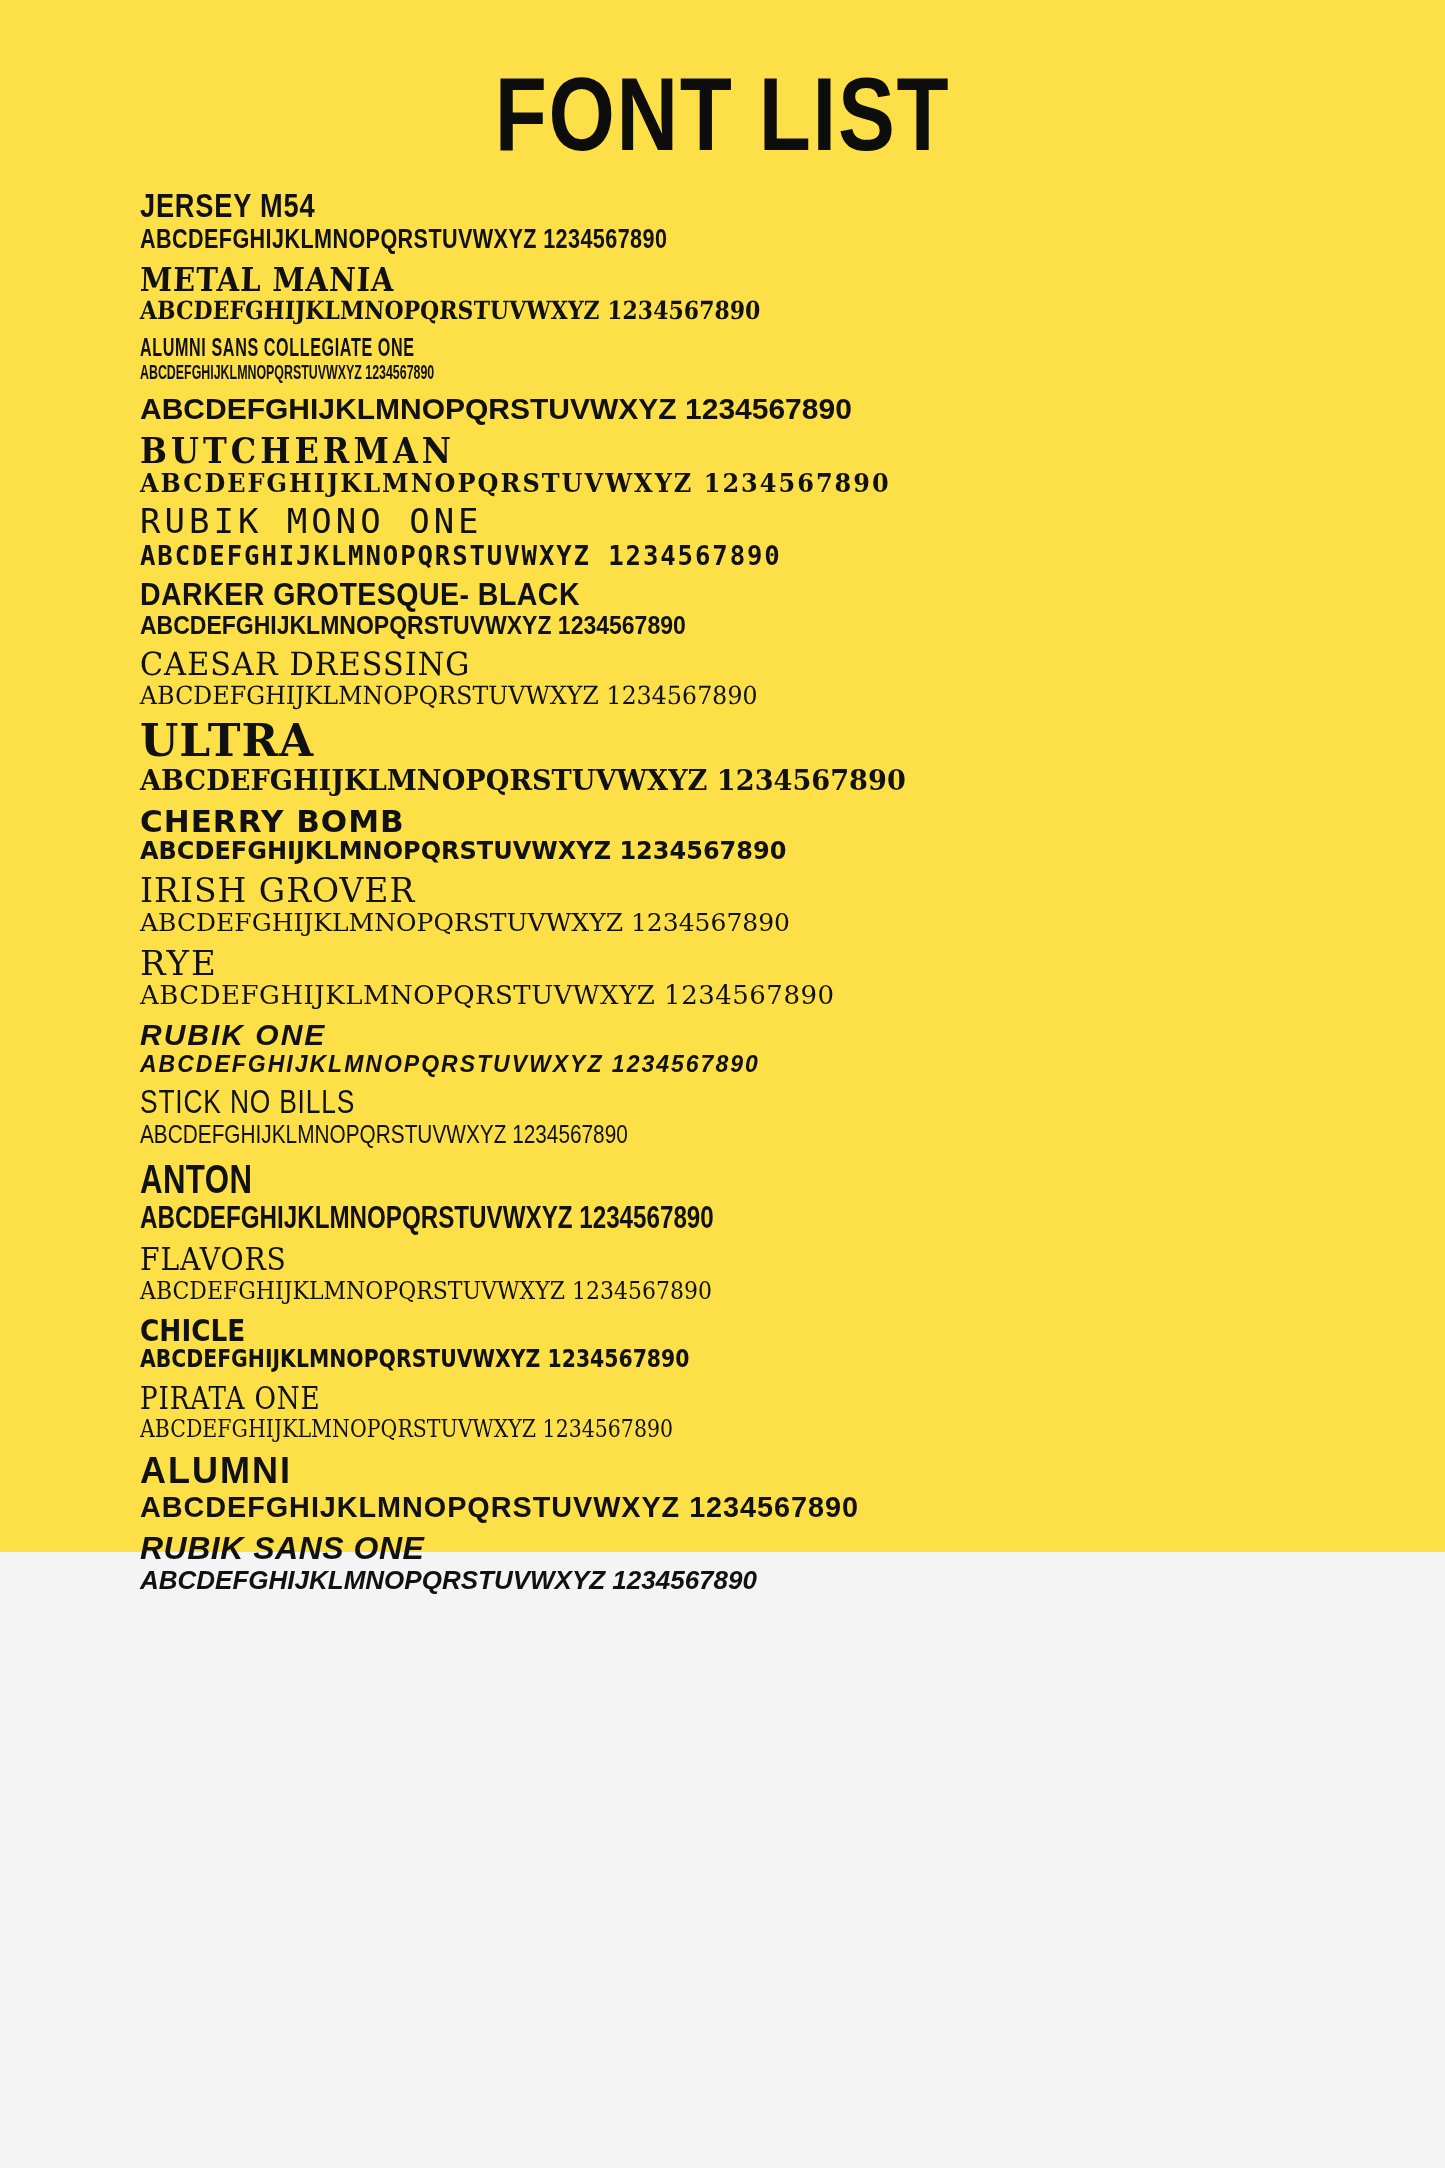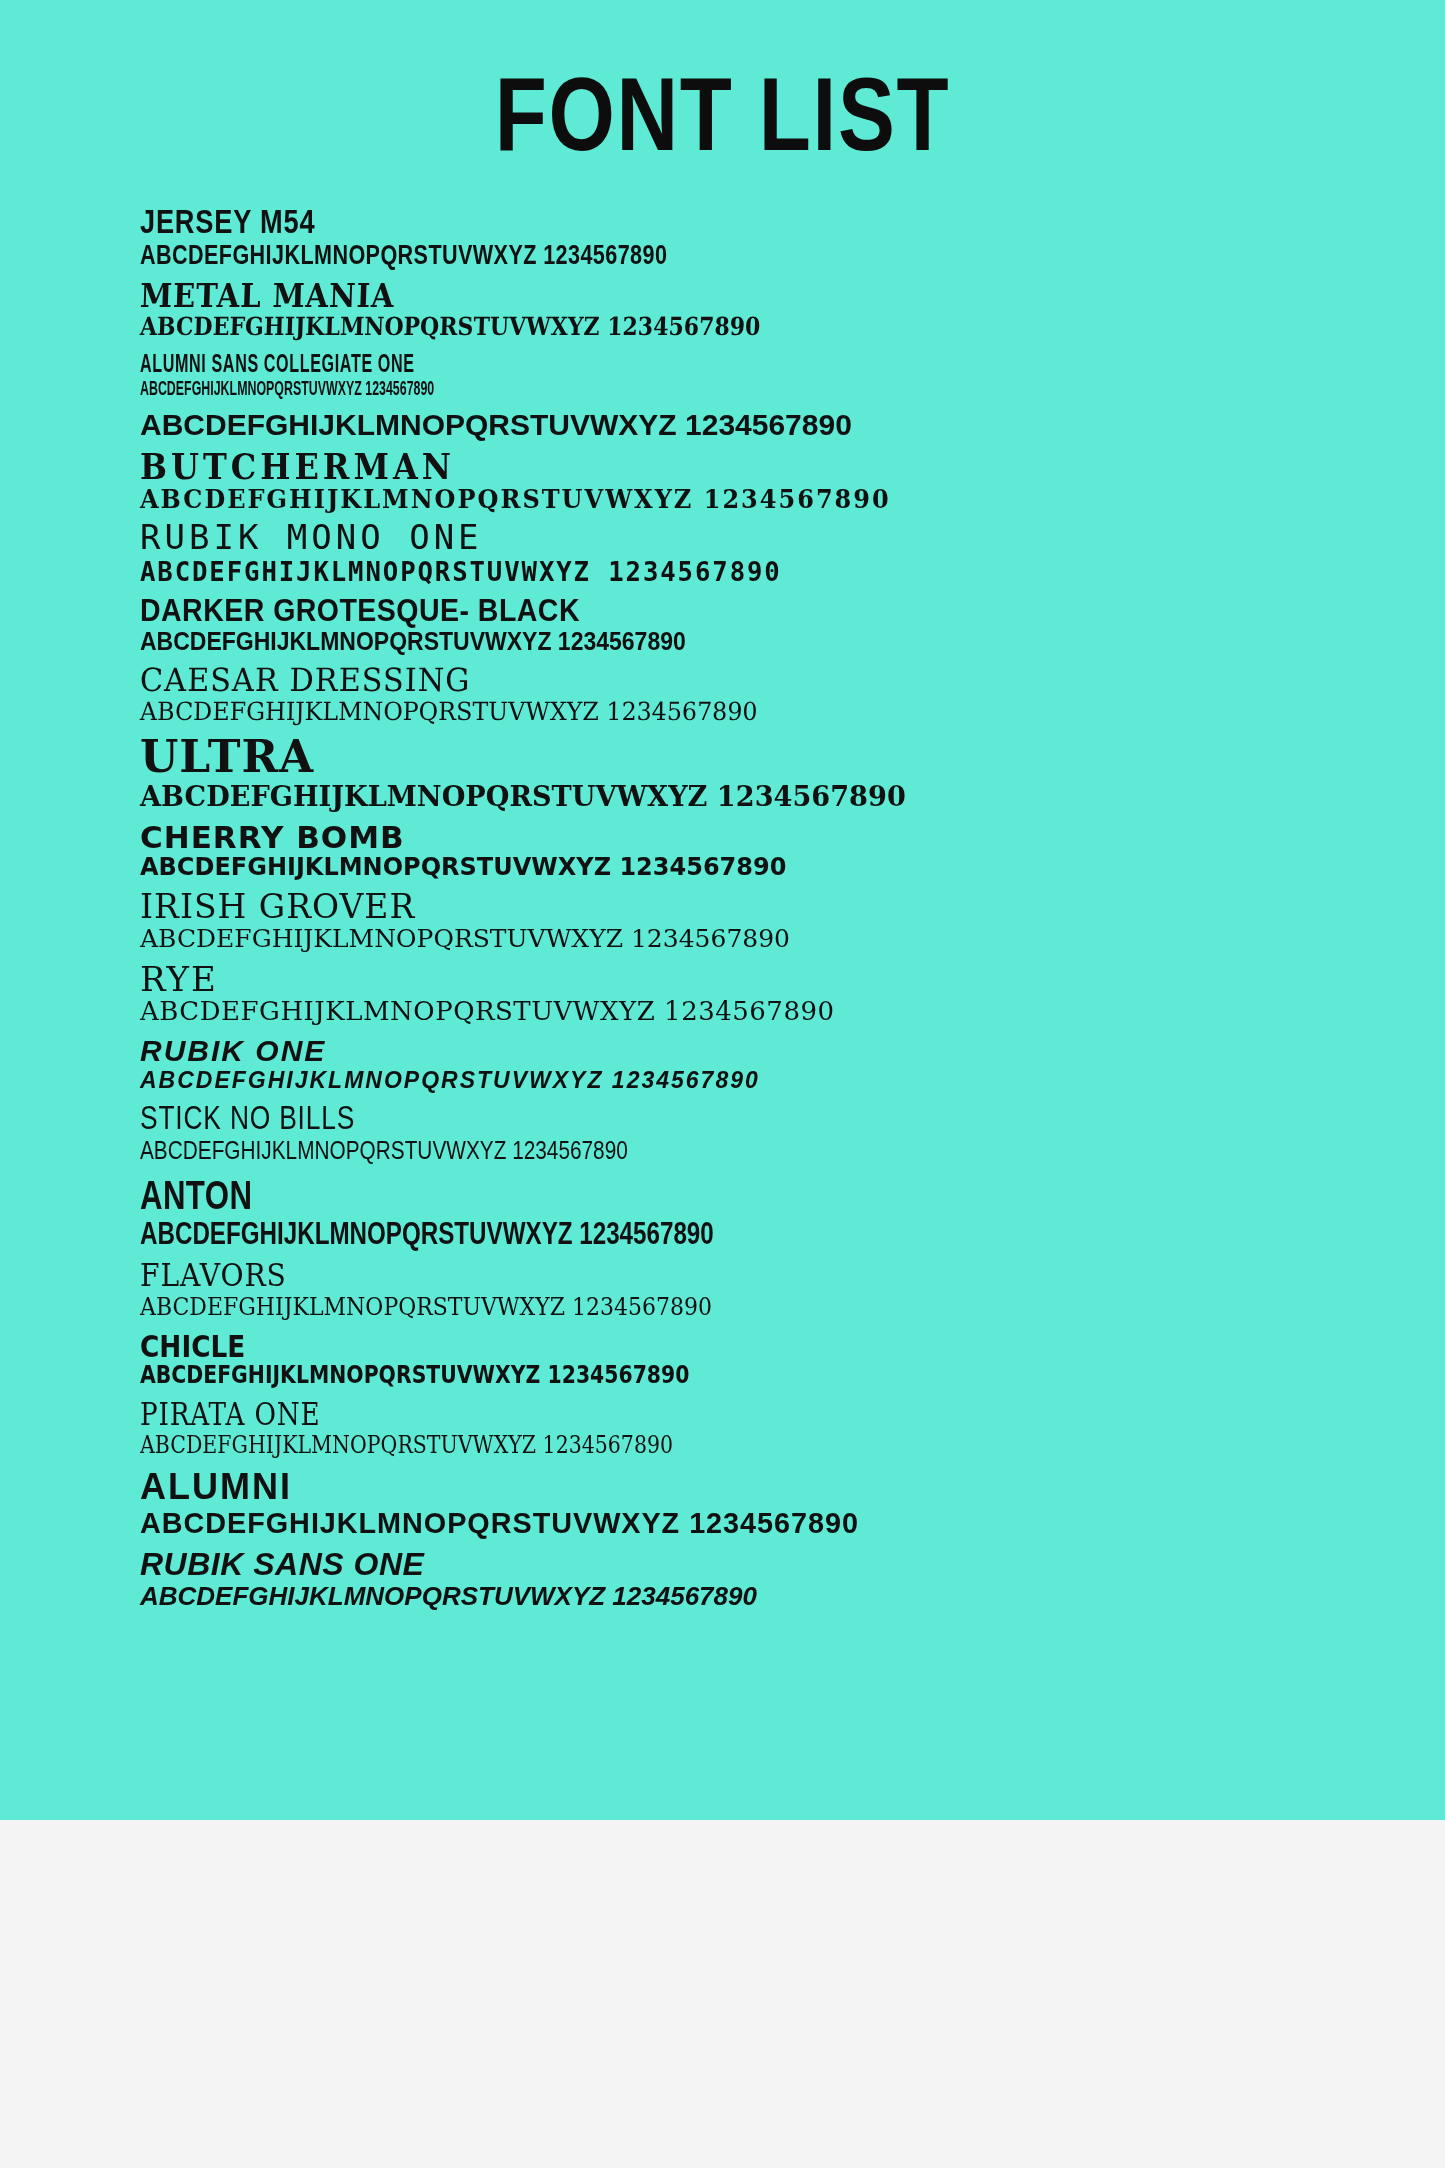--- a/index.html
+++ b/index.html
@@ -10,41 +10,41 @@
   body {
     width: 1445px;
     height: 2168px;
     font-family: "Liberation Sans", sans-serif;
     color: #111111;
     overflow: hidden;
   }
   .page {
     position: relative;
     width: 1445px;
-    height: 1820px;
-    background: #5eead4;
+    height: 1552px;
+    background: #fde047;
     box-sizing: border-box;
   }
   .title {
     text-align: center;
     font-family: "Liberation Sans", sans-serif;
     font-weight: bold;
     font-size: 104px;
     letter-spacing: 2px;
     line-height: 1;
     padding-top: 62px;
     transform: scaleX(0.82);
     color: #0d0d0d;
   }
   .list {
     margin: 0;
     padding: 0;
     list-style: none;
     position: absolute;
-    top: 204px;
+    top: 188px;
     left: 140px;
     right: 80px;
   }
   .entry {
     margin-bottom: 8px;
   }
   .fname {
     color: #111;
     line-height: 1.05;
     white-space: nowrap;

